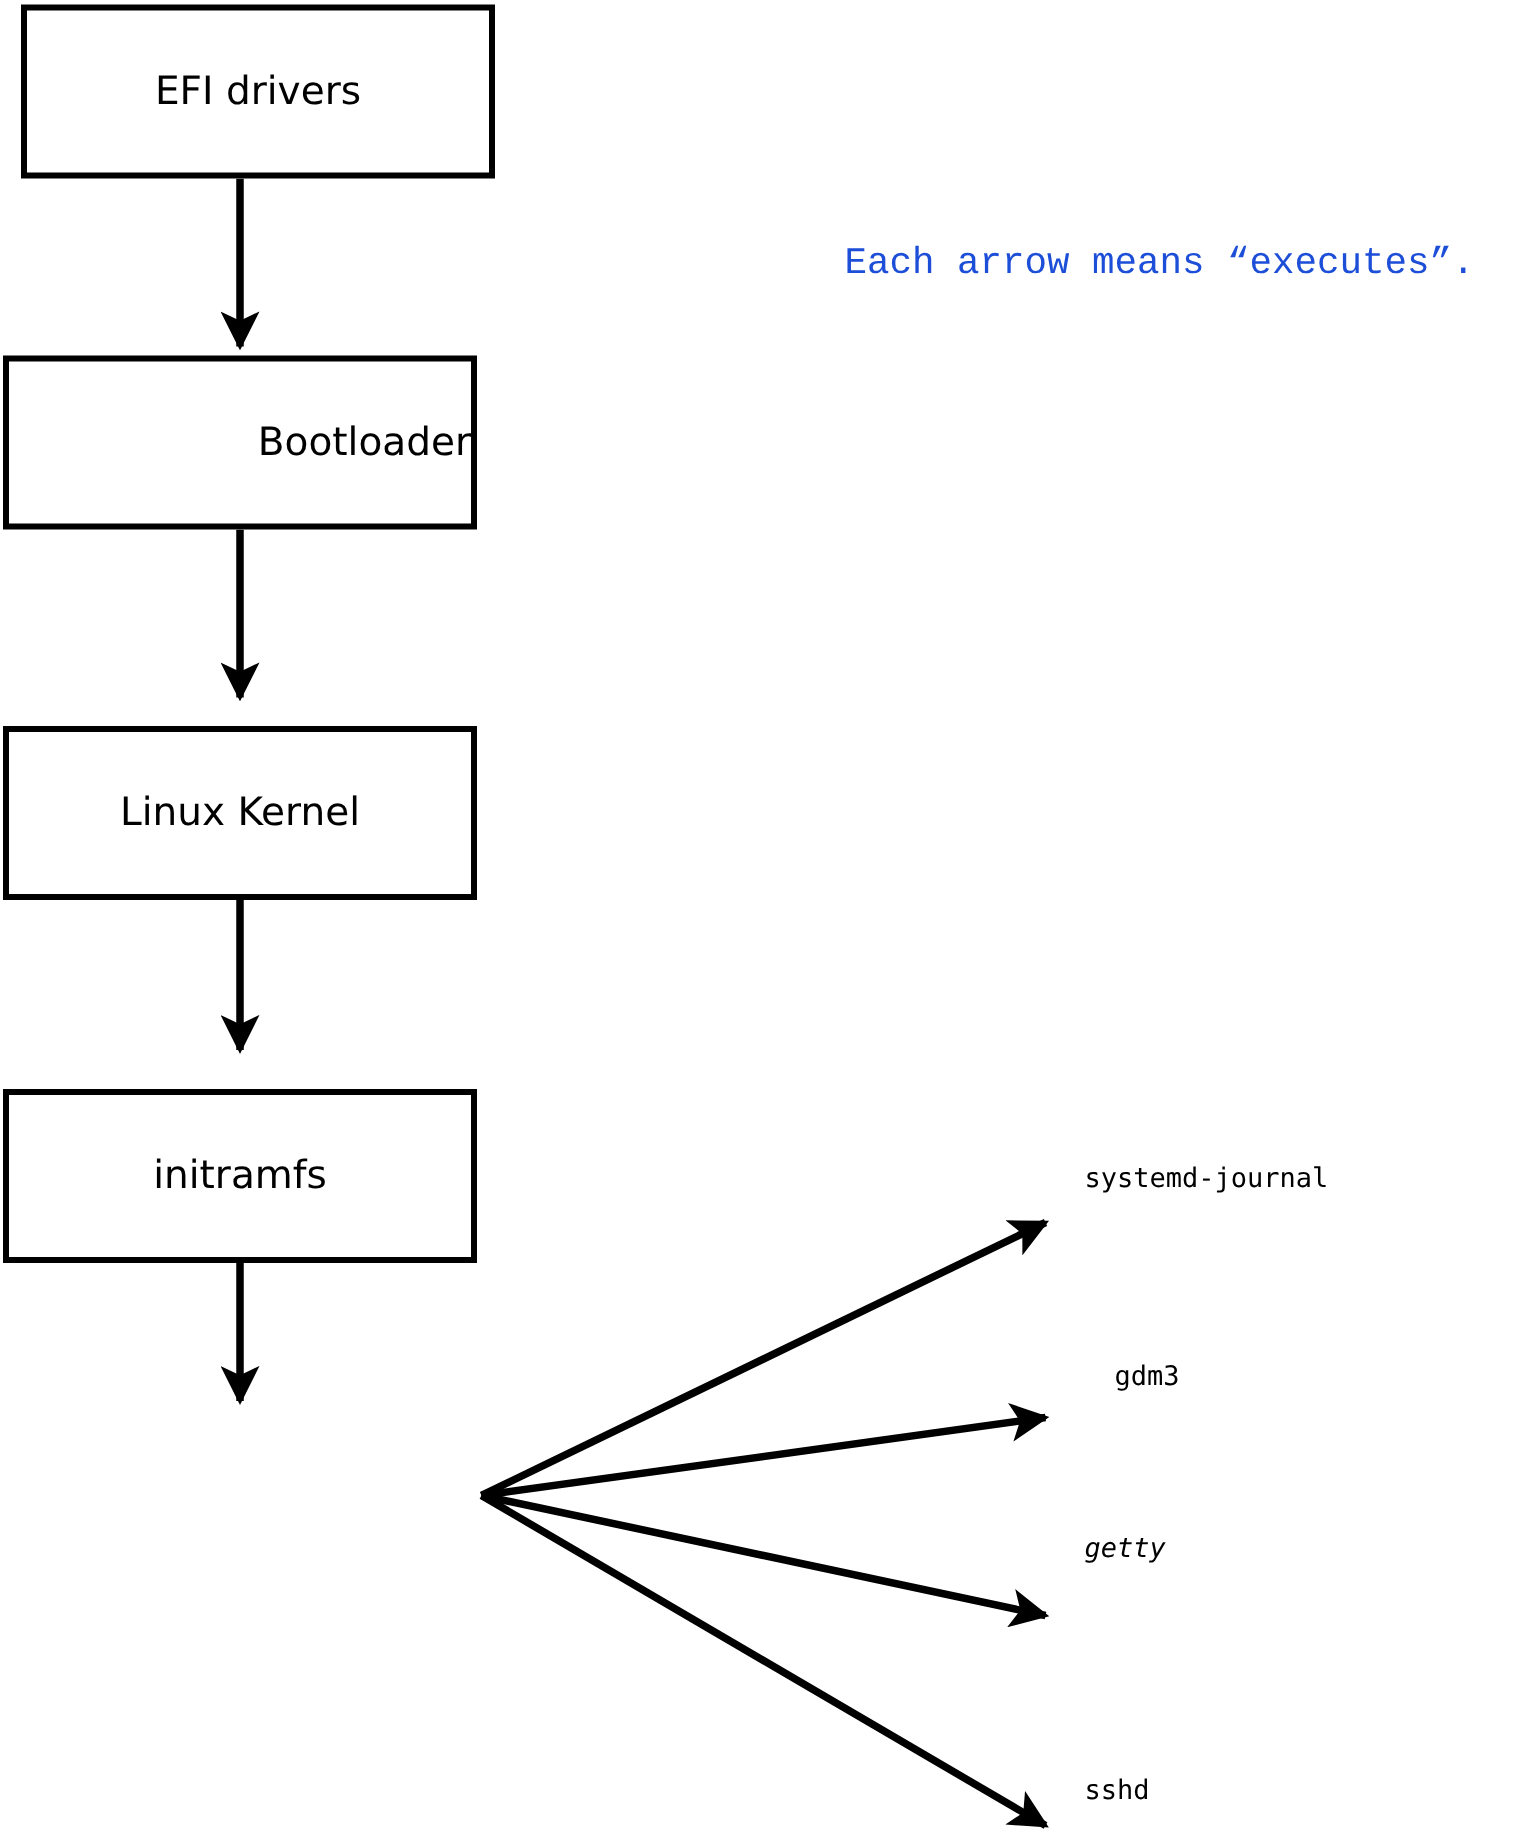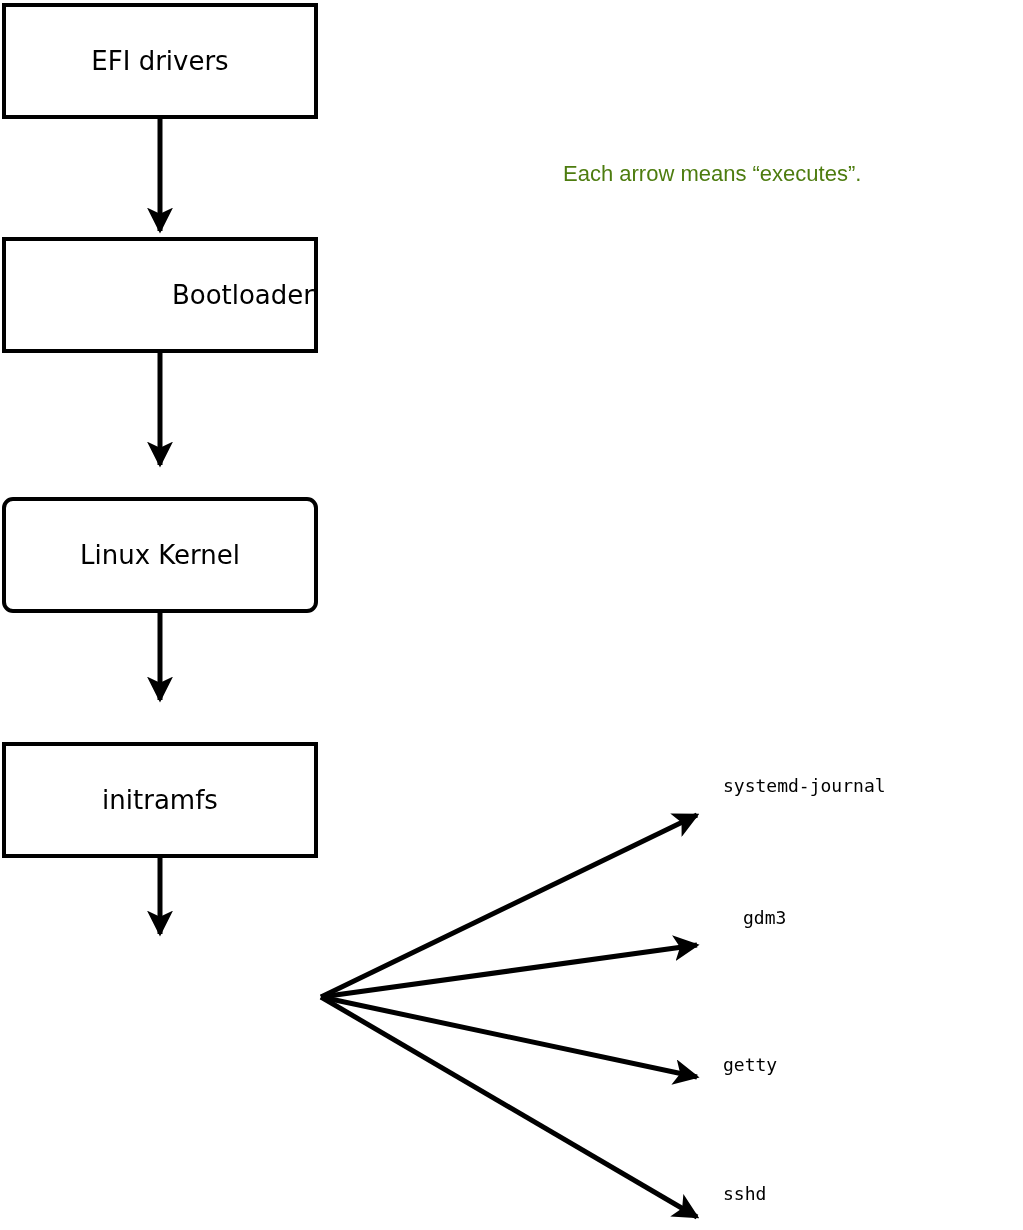--- a/index.html
+++ b/index.html
@@ -38,60 +38,60 @@
     justify-content: center;
   }
   .flow-box-label {
     font-family: "DejaVu Sans", "Liberation Sans", sans-serif;
     font-size: 26px;
     line-height: 1;
     color: #000000;
     white-space: nowrap;
   }
 
-  .box-efi-drivers   { top: 3px;   }
+  .box-efi-drivers   { top: 3px; margin-left: 12px;   }
   .box-bootloader    { top: 237px; justify-content: flex-end; }
-  .box-linux-kernel  { top: 497px; border-radius: 11px; }
-  .box-initramfs     { top: 742px; }
+  .box-linux-kernel  { top: 484px; }
+  .box-initramfs     { top: 726px; }
   .box-systemd       { top: 940px; }
 
   
   #arrow-layer {
     position: absolute;
     left: 0;
     top: 0;
     width: 1023px;
     height: 1230px;
     pointer-events: none;
   }
 
   
   .annotation-text {
     position: absolute;
     left: 563px;
     top: 161px;
-    font-family: Liberation Sans, sans-serif;
-    font-size: 22px;
+    font-family: Liberation Mono, monospace;
+    font-size: 25px;
     line-height: 1.2;
-    color: #4d7c0f;
+    color: #1d4ed8;
     white-space: nowrap;
   }
 
   .process-label {
     position: absolute;
     left: 723px;
     font-family: "DejaVu Sans Mono", "Liberation Mono", monospace;
     font-size: 18px;
     line-height: 1;
     color: #000000;
     white-space: nowrap;
   }
   .proc-systemd-journal { top: 777px; }
   .proc-gdm3            { top: 909px; margin-left: 20px; }
-  .proc-getty           { top: 1056px; }
+  .proc-getty           { top: 1024px; font-style: italic; }
   .proc-sshd            { top: 1185px; }
 </style>
 </head>
 <body>
 
 <div id="diagram-root">
 
   <svg id="arrow-layer" viewBox="0 0 1023 1230" width="1023" height="1230">
     <defs>
       <marker id="arrowhead" viewBox="0 0 10 10" refX="9" refY="5" markerWidth="5.2" markerHeight="5.2" orient="auto-start-reverse" markerUnits="strokeWidth">

